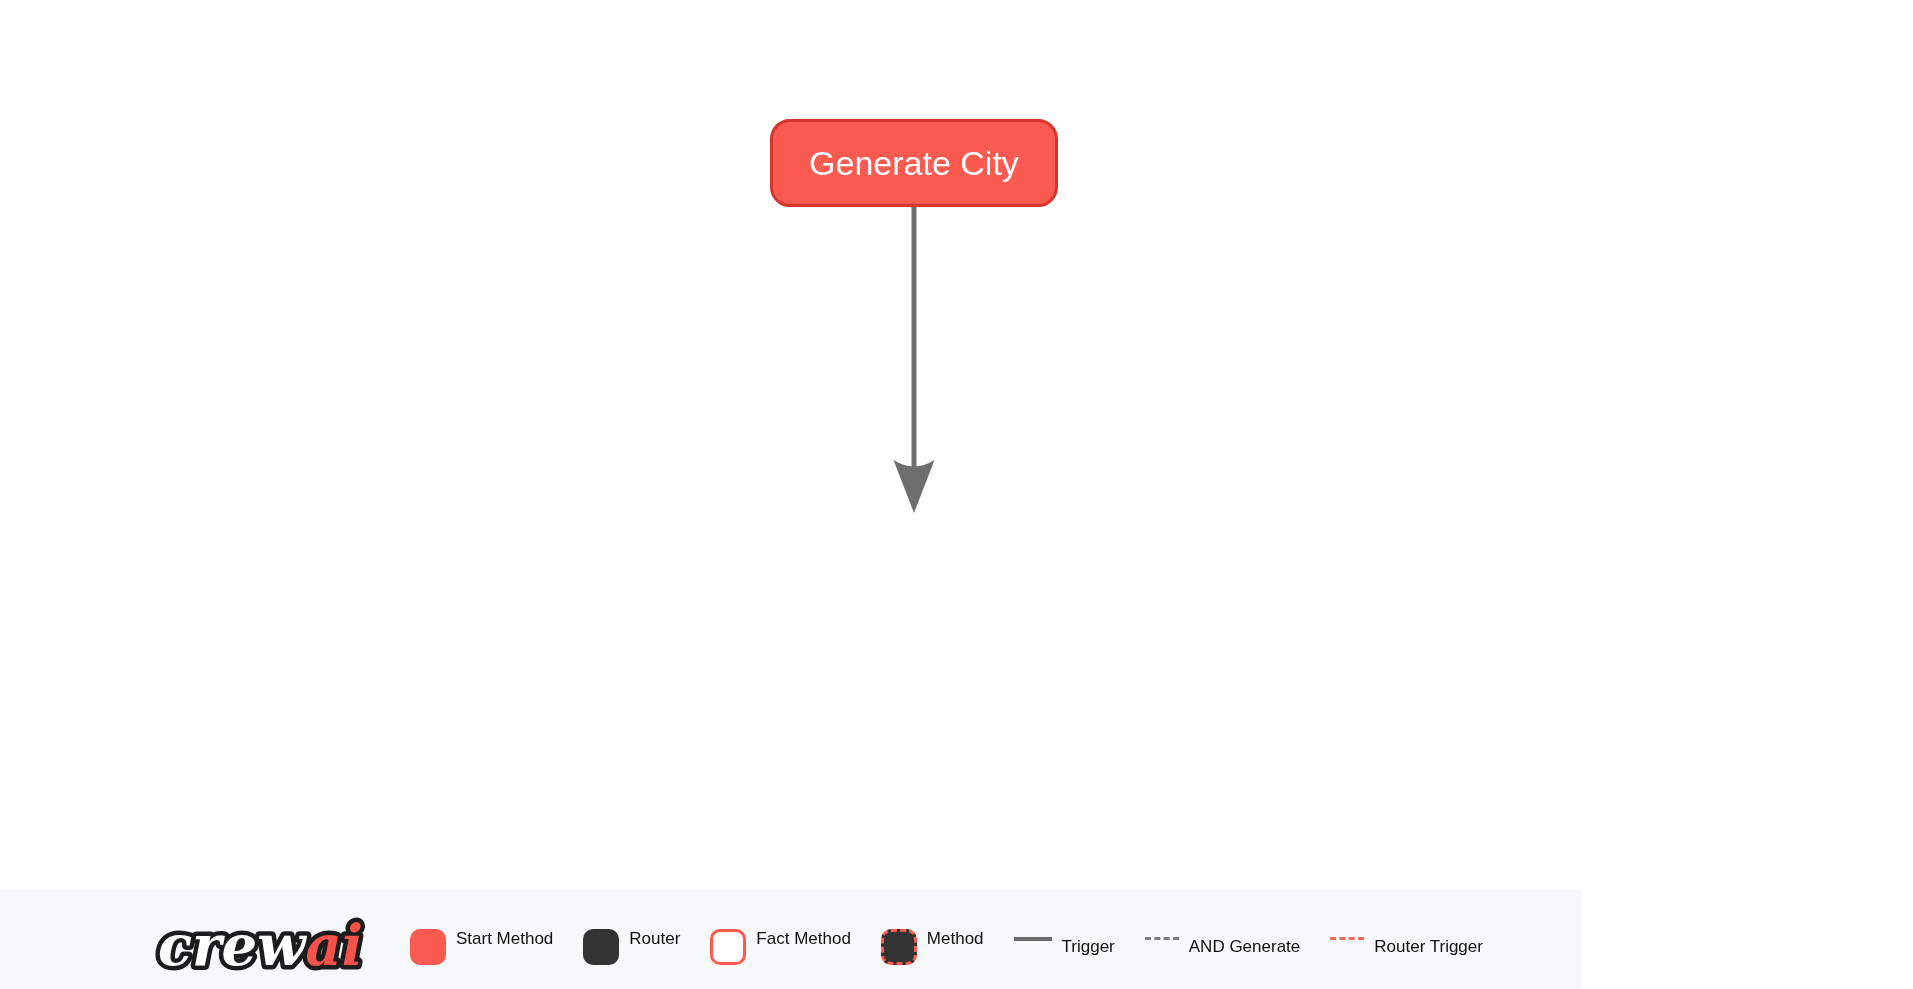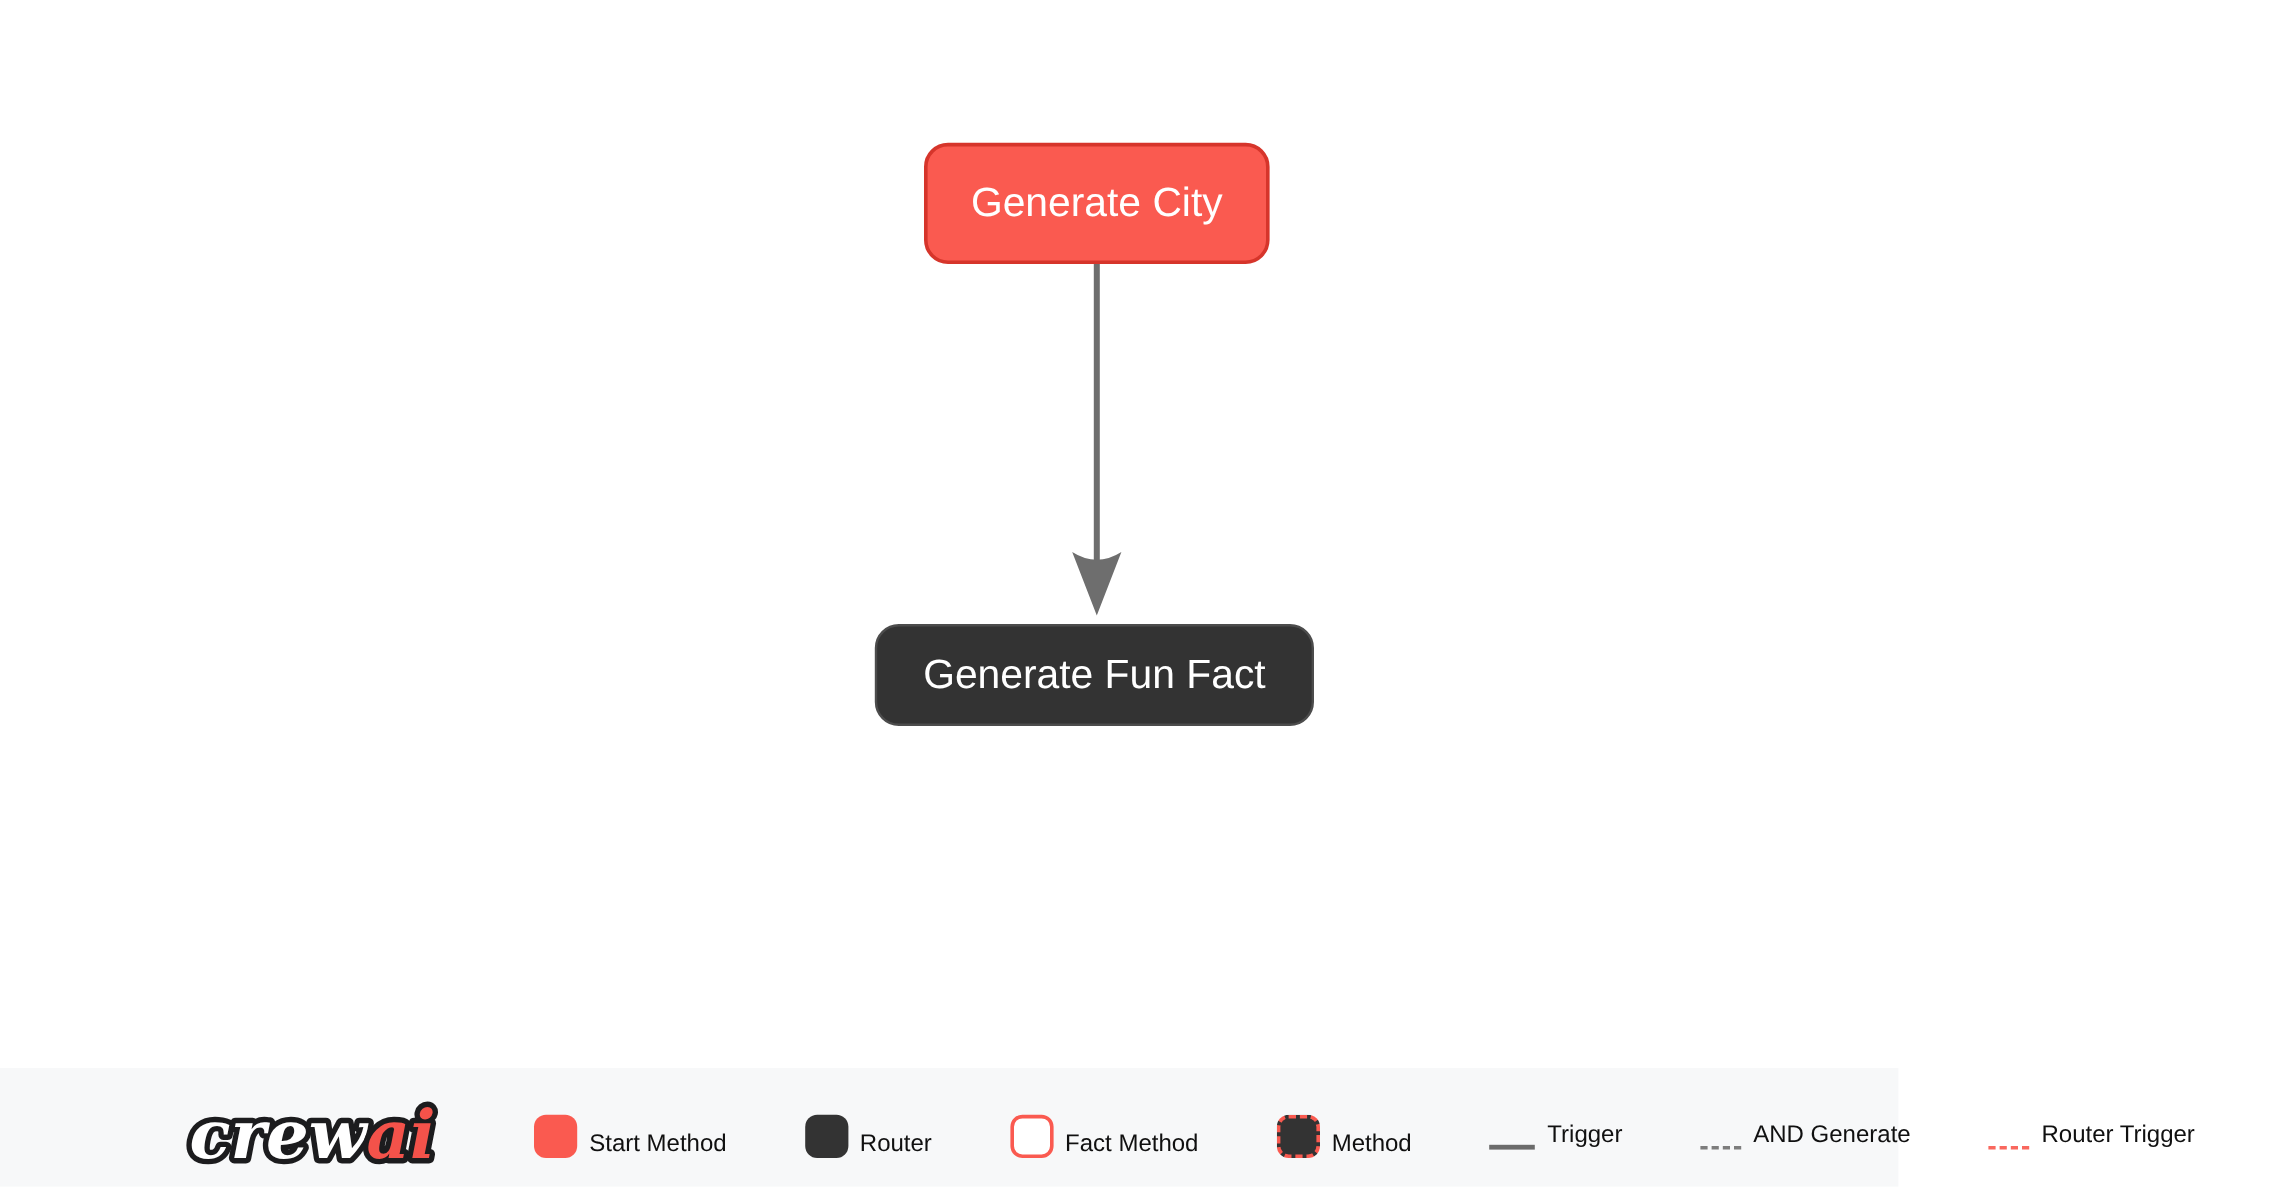--- a/index.html
+++ b/index.html
@@ -20,21 +20,21 @@
     display: flex;
     align-items: center;
     justify-content: center;
     border-radius: 20px;
     color: #ffffff;
     font-size: 34px;
     cursor: grab;
     white-space: nowrap;
   }
   #node-generate-city {
-    left: 770px; top: 119px; width: 288px; height: 101px;
+    left: 770px; top: 119px; width: 288px; height: 88px;
     background: #FA5A50;
     border: 3px solid #D6352B;
     align-items: center;
   }
   #node-generate-fun-fact {
     left: 729px; top: 520px; width: 366px; height: 85px;
     background: #333333;
     border: 2px solid #4c4c4c;
   }
 
@@ -48,26 +48,25 @@
     background: #f7f8f9;
     display: flex;
     align-items: center;
     padding: 14px 0 0 152px;
     gap: 30px;
   }
   #crewai-logo { flex: 0 0 auto; margin-right: -10px; }
 
   .legend-item {
     display: flex;
-    align-items: flex-end;
+    align-items: flex-start;
     gap: 10px;
-    font-size: 20px;
+    font-size: 17px;
     color: #101010;
     white-space: nowrap;
-    margin-left: 35px;
   }
   .sw { width: 36px; height: 36px; border-radius: 10px; flex: 0 0 auto; }
   .sw-start  { background: #FA5A50; }
   .sw-method { background: #333333; }
   .sw-crew   { background: #ffffff; border: 3px solid #FA5A50; }
   .sw-router { background: #333333; border: 3px dashed #FA5A50; }
 
   .ln { width: 38px; height: 0; flex: 0 0 auto; }
   .ln-solid      { border-top: 4px solid #6b6b6b; }
   .ln-dash-gray  { width: 34px; border-top: 3px dashed #7d7d7d; }
@@ -84,23 +83,20 @@
       <g>
         <line x1="914" y1="207" x2="914" y2="468" stroke="#6e6e6e" stroke-width="5"></line>
         <path d="M914 513 L934.5 460 Q914 473 893.5 460 Z" fill="#6e6e6e"></path>
       </g>
     </svg>
 
     <div class="flow-node" id="node-generate-city">
       <span>Generate City</span>
     </div>
 
-    <div class="flow-node" id="node-generate-fun-fact">
-      <span>Generate Fun Fact</span>
-    </div>
   </div>
 
   <div id="legend-bar">
 
     <svg id="crewai-logo" width="238" height="78" viewBox="0 0 238 78">
       <text x="6" y="57" font-family="'DejaVu Serif', serif" font-style="italic" font-weight="bold" font-size="56" stroke="#1c1c1e" stroke-width="9" stroke-linejoin="round" paint-order="stroke">
         <tspan fill="#ffffff">crew</tspan><tspan fill="#F4524A">ai</tspan>
       </text>
     </svg>
 

